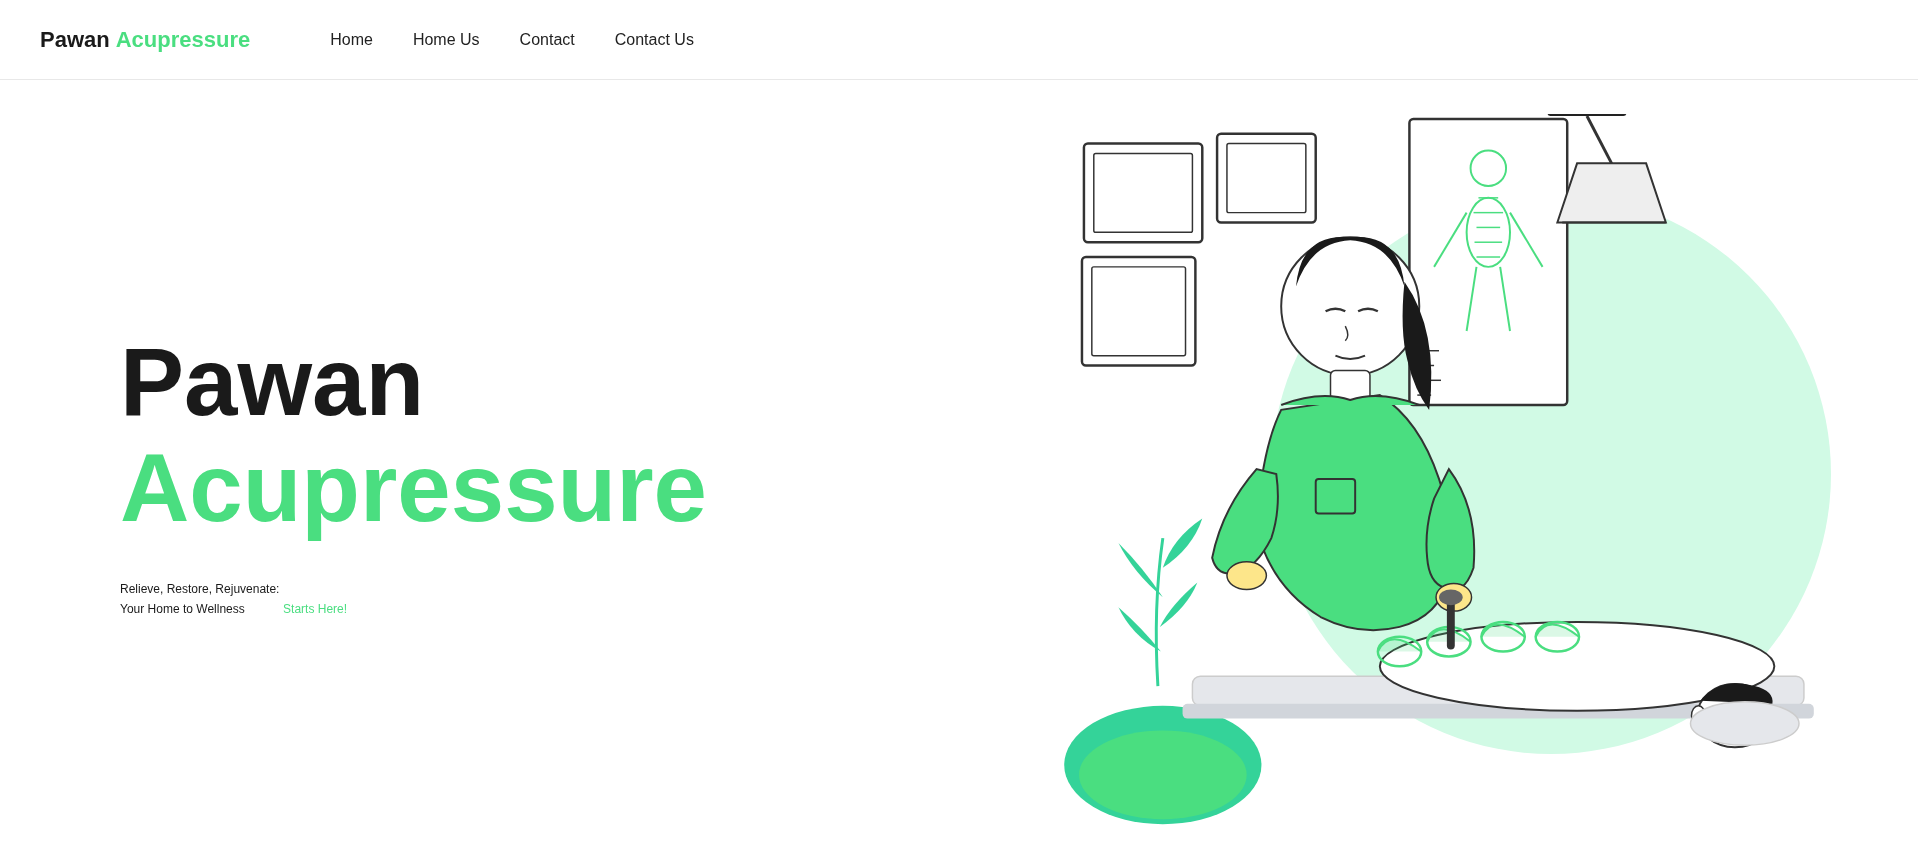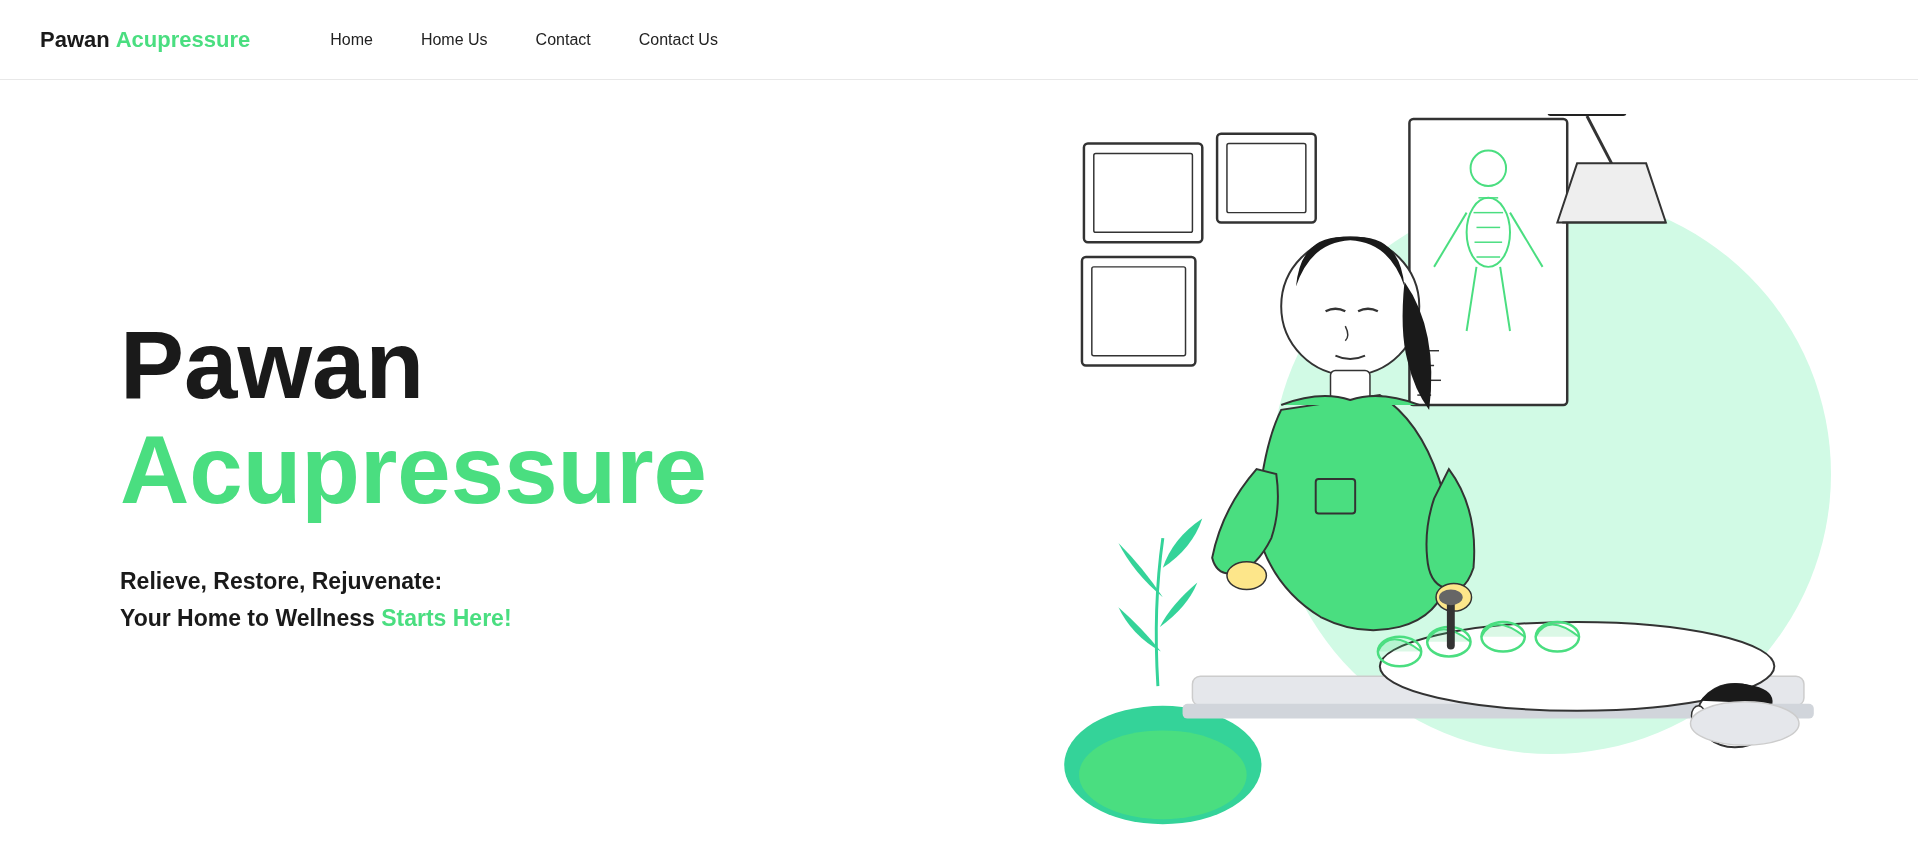--- a/index.html
+++ b/index.html
@@ -43,21 +43,20 @@
 
     .brand-acupressure {
       font-size: 22px;
       font-weight: 700;
       color: #4ade80;
     }
 
     .nav-links {
       display: flex;
       align-items: center;
-      gap: 8px;
       list-style: none;
     }
 
     .nav-links li a {
       text-decoration: none;
       color: #222;
       font-size: 16px;
       padding: 8px 20px;
       transition: color 0.2s;
     }
@@ -90,28 +89,29 @@
     .hero-title-acupressure {
       font-size: 96px;
       font-weight: 800;
       color: #4ade80;
       line-height: 1.1;
       display: block;
     }
 
     .hero-subtitle {
       margin-top: 40px;
-      font-size: 23px;
-      font-weight: 700;
+      font-size: 12px;
+      font-weight: 400;
       color: #1a1a1a;
       line-height: 1.6;
     }
 
     .hero-subtitle .highlight {
       color: #4ade80;
+      margin-left: 35px;
     }
 
     
     .hero-illustration {
       flex: 0 0 50%;
       position: relative;
       height: 788px;
       display: flex;
       align-items: center;
       justify-content: center;

